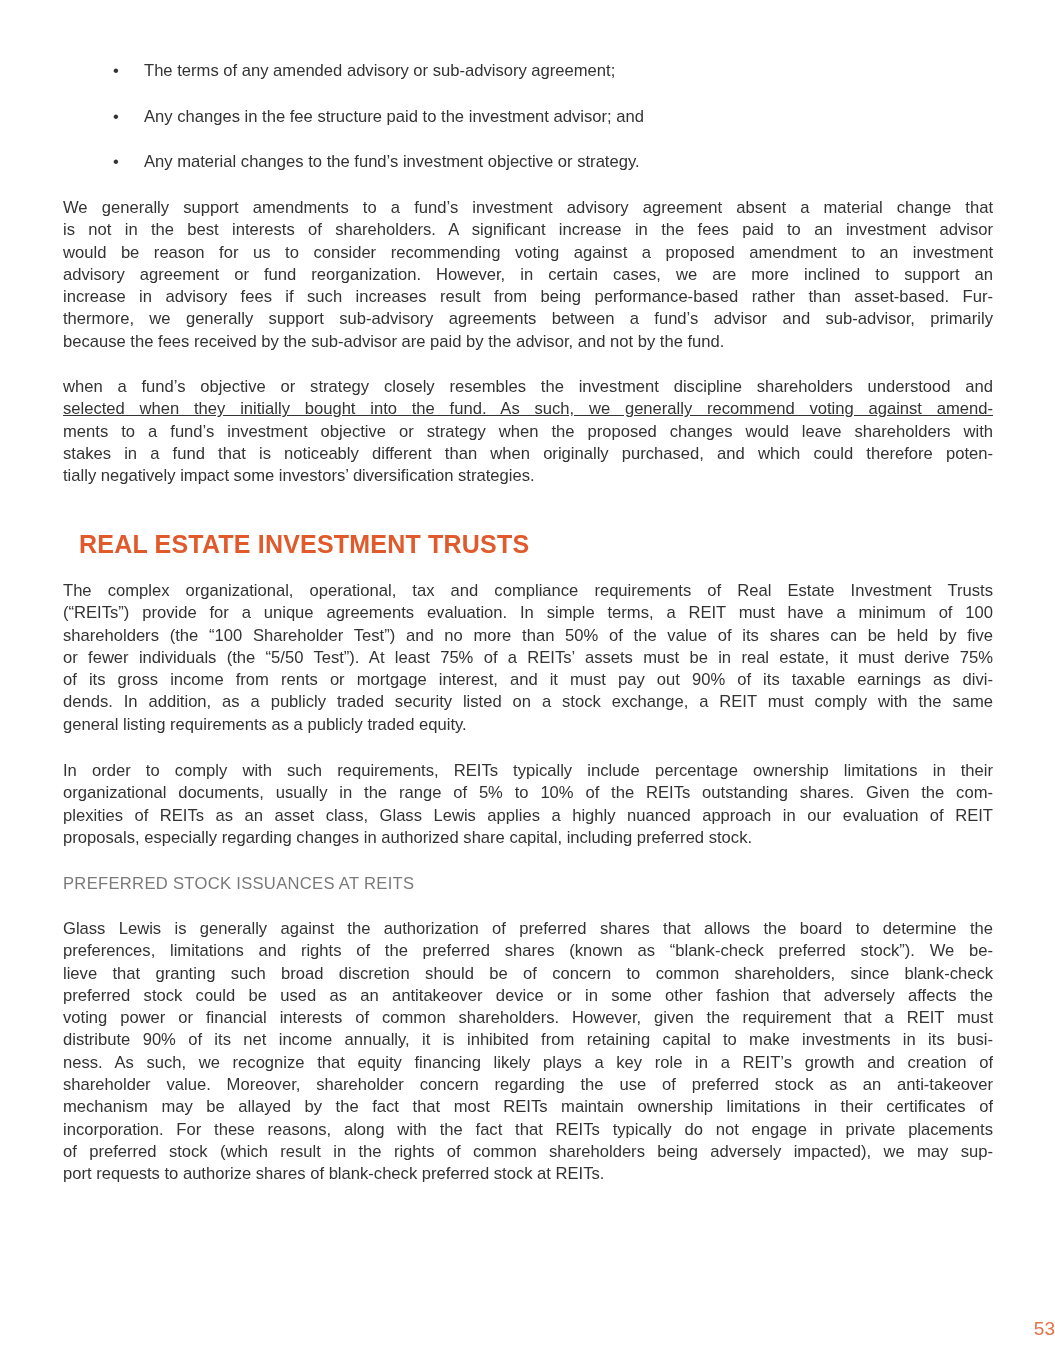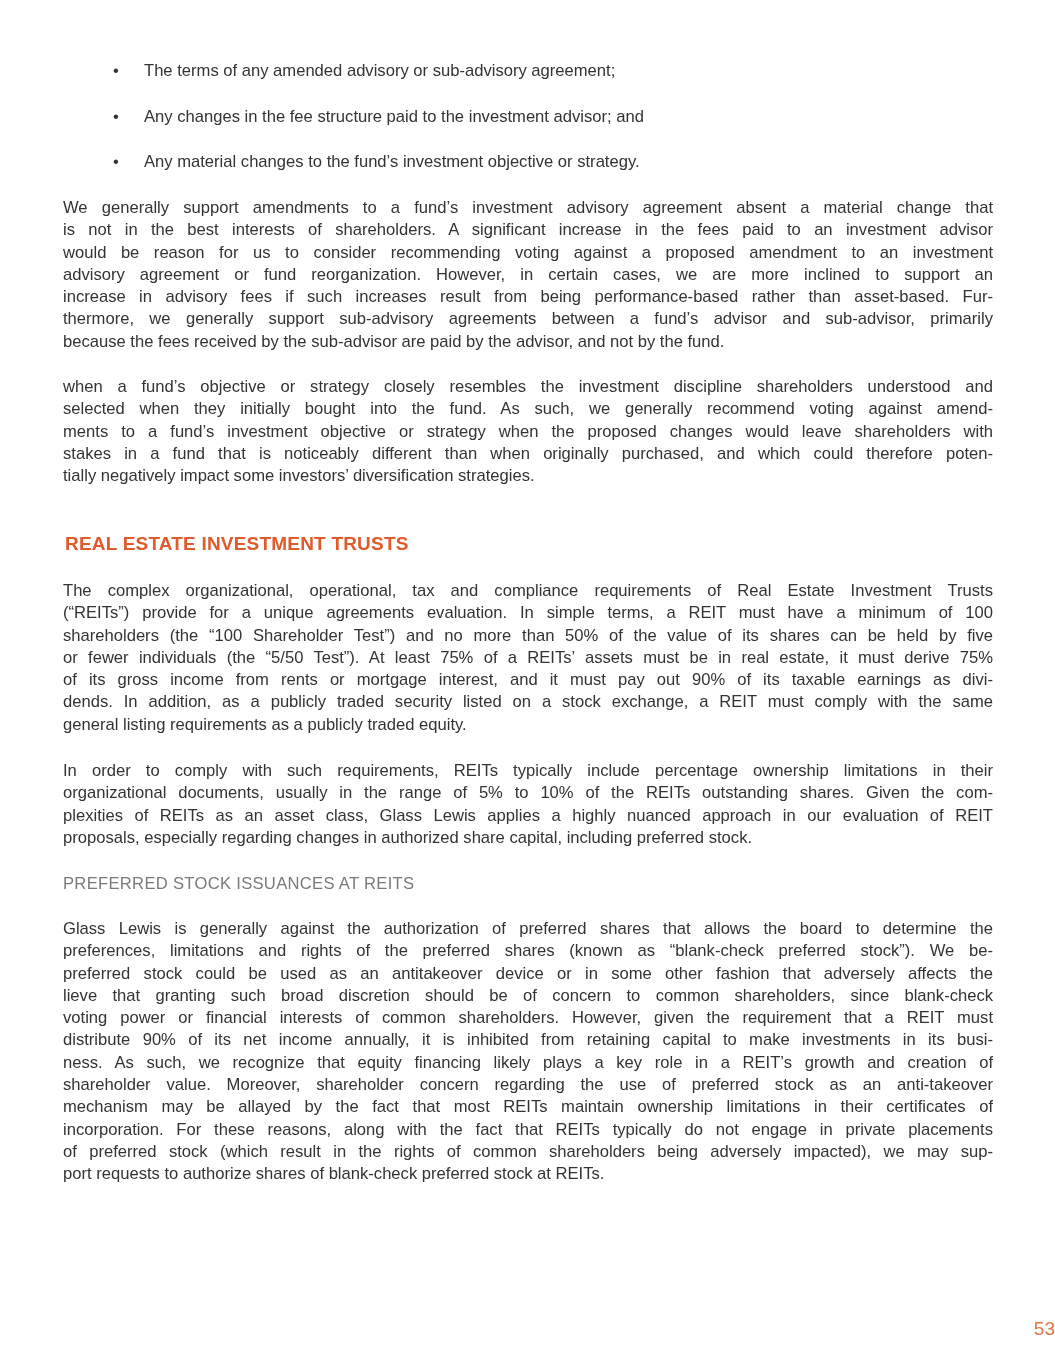--- a/index.html
+++ b/index.html
@@ -14,22 +14,22 @@
     .bullet .dot { position: absolute; left: 50px; top: 0; }
     .bullet .btext { position: absolute; left: 81px; top: 0; white-space: nowrap; }
     .para { position: absolute; left: 0; width: 930px; font-size: 16.6px; }
     .line {
       display: block; height: 22.3px; line-height: 22.3px;
       text-align: justify; text-align-last: justify; white-space: nowrap;
       overflow: visible;
     }
     .line.last { text-align-last: left; }
     .h2 {
-      position: absolute; left: 2px; top: 532px;
-      font-size: 19px; font-weight: bold; letter-spacing: 0.2px;
+      position: absolute; left: 16px; top: 532px;
+      font-size: 25px; font-weight: bold; letter-spacing: 0.2px;
       line-height: 24px;
     }
     .h3 {
       position: absolute; left: 0; top: 873px;
       font-size: 16.6px; letter-spacing: 0.3px; line-height: 22px;
     }
     .pagenum {
       position: absolute; left: 0; width: 1055px; top: 1317px;
       text-align: right; font-size: 19px; line-height: 24px;
     }
@@ -58,21 +58,21 @@
       <span class="line" style="white-space: normal; overflow: hidden;">We generally support amendments to a fund’s investment advisory agreement absent a material change that</span>
       <span class="line" style="white-space: normal; overflow: hidden;">is not in the best interests of shareholders. A significant increase in the fees paid to an investment advisor</span>
       <span class="line" style="white-space: normal; overflow: hidden;">would be reason for us to consider recommending voting against a proposed amendment to an investment</span>
       <span class="line" style="white-space: normal; overflow: hidden;">advisory agreement or fund reorganization. However, in certain cases, we are more inclined to support an</span>
       <span class="line" style="white-space: normal; overflow: hidden;">increase in advisory fees if such increases result from being performance-based rather than asset-based. Fur-</span>
       <span class="line" style="white-space: normal; overflow: hidden;">thermore, we generally support sub-advisory agreements between a fund’s advisor and sub-advisor, primarily</span>
       <span class="line last" style="white-space: normal; overflow: hidden;">because the fees received by the sub-advisor are paid by the advisor, and not by the fund.</span>
     </div>
   <div class="para" style="top:376px;">
       <span class="line" style="white-space: normal; overflow: hidden;">when a fund’s objective or strategy closely resembles the investment discipline shareholders understood and</span>
-      <span class="line" style="white-space: normal; overflow: hidden;">selected when they initially bought into the fund. As such, we generally recommend voting against amend-</span>
+      <span class="line" style="white-space: normal; overflow: hidden; text-decoration: underline;">selected when they initially bought into the fund. As such, we generally recommend voting against amend-</span>
       <span class="line" style="white-space: normal; overflow: hidden;">ments to a fund’s investment objective or strategy when the proposed changes would leave shareholders with</span>
       <span class="line" style="white-space: normal; overflow: hidden;">stakes in a fund that is noticeably different than when originally purchased, and which could therefore poten-</span>
       <span class="line last" style="white-space: normal; overflow: hidden;">tially negatively impact some investors’ diversification strategies.</span>
     </div>
 
   <div class="h2" style="color: rgb(224, 90, 43);">REAL ESTATE INVESTMENT TRUSTS</div>
 
   <div class="para" style="top:580px;">
       <span class="line" style="white-space: normal; overflow: hidden;">The complex organizational, operational, tax and compliance requirements of Real Estate Investment Trusts</span>
       <span class="line" style="white-space: normal; overflow: hidden;">(“REITs”) provide for a unique agreements evaluation. In simple terms, a REIT must have a minimum of 100</span>
@@ -87,22 +87,22 @@
       <span class="line" style="white-space: normal; overflow: hidden;">organizational documents, usually in the range of 5% to 10% of the REITs outstanding shares. Given the com-</span>
       <span class="line" style="white-space: normal; overflow: hidden;">plexities of REITs as an asset class, Glass Lewis applies a highly nuanced approach in our evaluation of REIT</span>
       <span class="line last" style="white-space: normal; overflow: hidden;">proposals, especially regarding changes in authorized share capital, including preferred stock.</span>
     </div>
 
   <div class="h3" style="color: rgb(122, 122, 122);">PREFERRED STOCK ISSUANCES AT REITS</div>
 
   <div class="para" style="top:918px;">
       <span class="line" style="white-space: normal; overflow: hidden;">Glass Lewis is generally against the authorization of preferred shares that allows the board to determine the</span>
       <span class="line" style="white-space: normal; overflow: hidden;">preferences, limitations and rights of the preferred shares (known as “blank-check preferred stock”). We be-</span>
+      <span class="line" style="white-space: normal; overflow: hidden;">lieve that granting such broad discretion should be of concern to common shareholders, since blank-check</span>
       <span class="line" style="white-space: normal; overflow: hidden;">preferred stock could be used as an antitakeover device or in some other fashion that adversely affects the</span>
-      <span class="line" style="white-space: normal; overflow: hidden;">lieve that granting such broad discretion should be of concern to common shareholders, since blank-check</span>
       <span class="line" style="white-space: normal; overflow: hidden;">voting power or financial interests of common shareholders. However, given the requirement that a REIT must</span>
       <span class="line" style="white-space: normal; overflow: hidden;">distribute 90% of its net income annually, it is inhibited from retaining capital to make investments in its busi-</span>
       <span class="line" style="white-space: normal; overflow: hidden;">ness. As such, we recognize that equity financing likely plays a key role in a REIT’s growth and creation of</span>
       <span class="line" style="white-space: normal; overflow: hidden;">shareholder value. Moreover, shareholder concern regarding the use of preferred stock as an anti-takeover</span>
       <span class="line" style="white-space: normal; overflow: hidden;">mechanism may be allayed by the fact that most REITs maintain ownership limitations in their certificates of</span>
       <span class="line" style="white-space: normal; overflow: hidden;">incorporation. For these reasons, along with the fact that REITs typically do not engage in private placements</span>
       <span class="line" style="white-space: normal; overflow: hidden;">of preferred stock (which result in the rights of common shareholders being adversely impacted), we may sup-</span>
       <span class="line last" style="white-space: normal; overflow: hidden;">port requests to authorize shares of blank-check preferred stock at REITs.</span>
     </div>
 </div>

